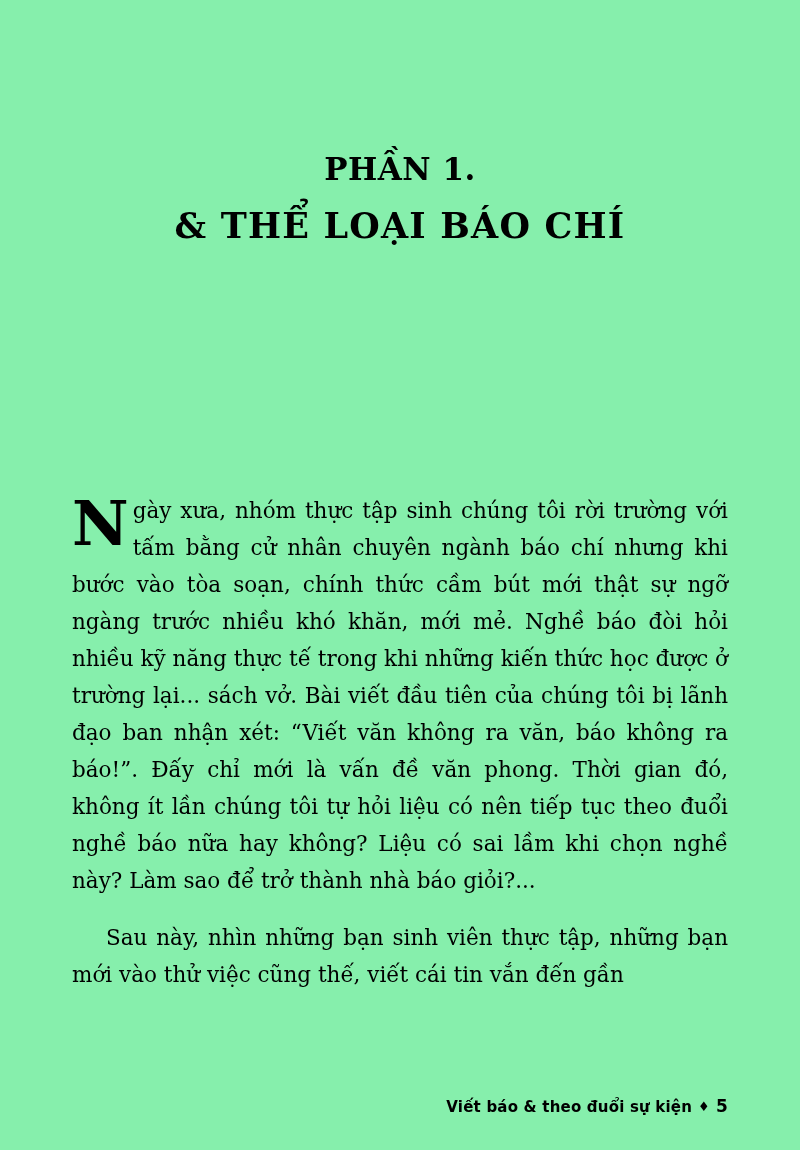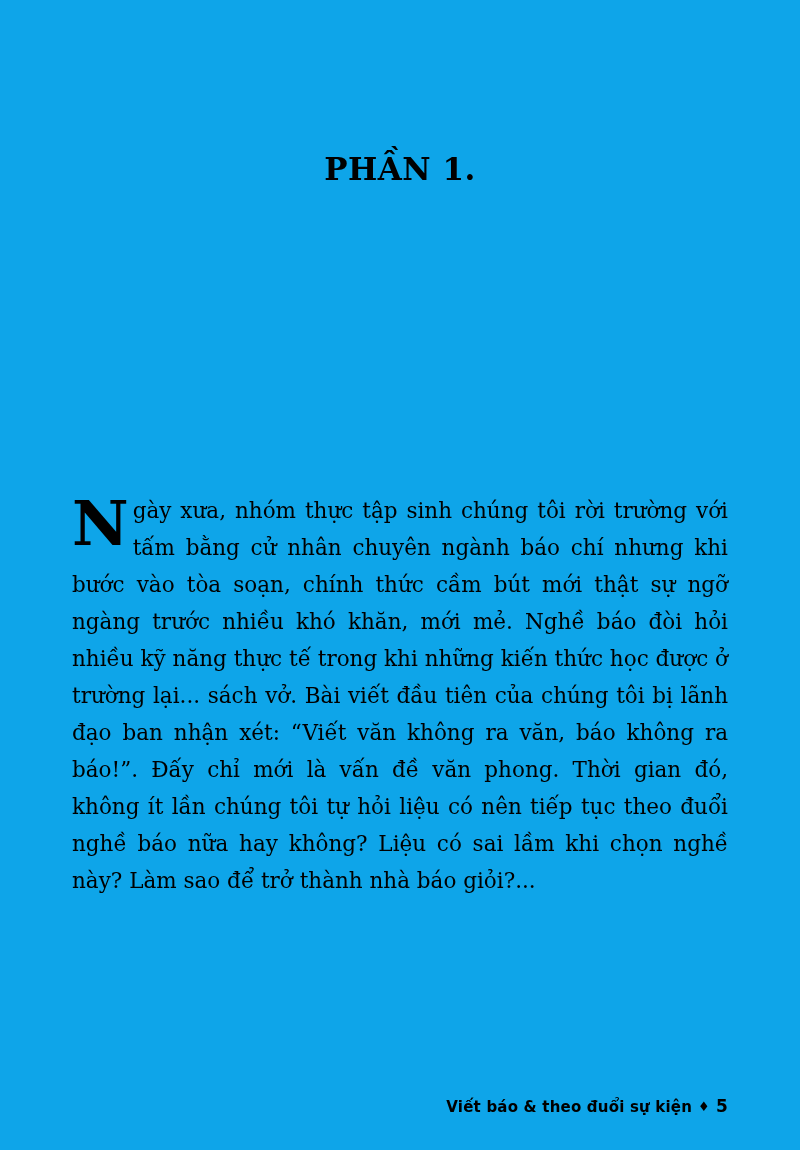--- a/index.html
+++ b/index.html
@@ -12,21 +12,21 @@
     height: 1150px;
     position: relative;
     font-family: "Liberation Serif", serif;
     color: #000000;
     overflow: hidden;
   }
 
   .page {
     position: absolute;
     inset: 0;
-    background: #0ea5e9;
+    background: #86efac;
   }
 
   
   .title-block {
     position: absolute;
     top: 150px;
     left: 0;
     right: 0;
     text-align: center;
   }
@@ -109,23 +109,25 @@
     font-size: 17px;
   }
 </style>
 </head>
 <body>
 
 <div class="page">
 
   <div class="title-block">
     <div class="part-label">PHẦN 1.</div>
+    <div class="title-line-2">&amp; THỂ LOẠI BÁO CHÍ</div>
   </div>
 
   <div class="body-block">
     <p class="para first"><span class="dropcap">N</span><span>gày xưa, nhóm thực tập sinh chúng tôi rời trường với tấm bằng cử nhân chuyên ngành báo chí nhưng khi bước vào tòa soạn, chính thức cầm bút mới thật sự ngỡ ngàng trước nhiều khó khăn, mới mẻ. Nghề báo đòi hỏi nhiều kỹ năng thực tế trong khi những kiến thức học được ở trường lại... sách vở. Bài viết đầu tiên của chúng tôi bị lãnh đạo ban nhận xét: “Viết văn không ra văn, báo không ra báo!”. Đấy chỉ mới là vấn đề văn phong. Thời gian đó, không ít lần chúng tôi tự hỏi liệu có nên tiếp tục theo đuổi nghề báo nữa hay không? Liệu có sai lầm khi chọn nghề này? Làm sao để trở thành nhà báo giỏi?...</span></p>
+    <p class="para second">Sau này, nhìn những bạn sinh viên thực tập, những bạn mới vào thử việc cũng thế, viết cái tin vắn đến gần</p>
   </div>
 
   <div class="footer">
     <span>Viết báo &amp; theo đuổi sự kiện</span><span class="diamond">♦</span><span class="page-number">5</span>
   </div>
 
 </div>
 
 </body></html>

